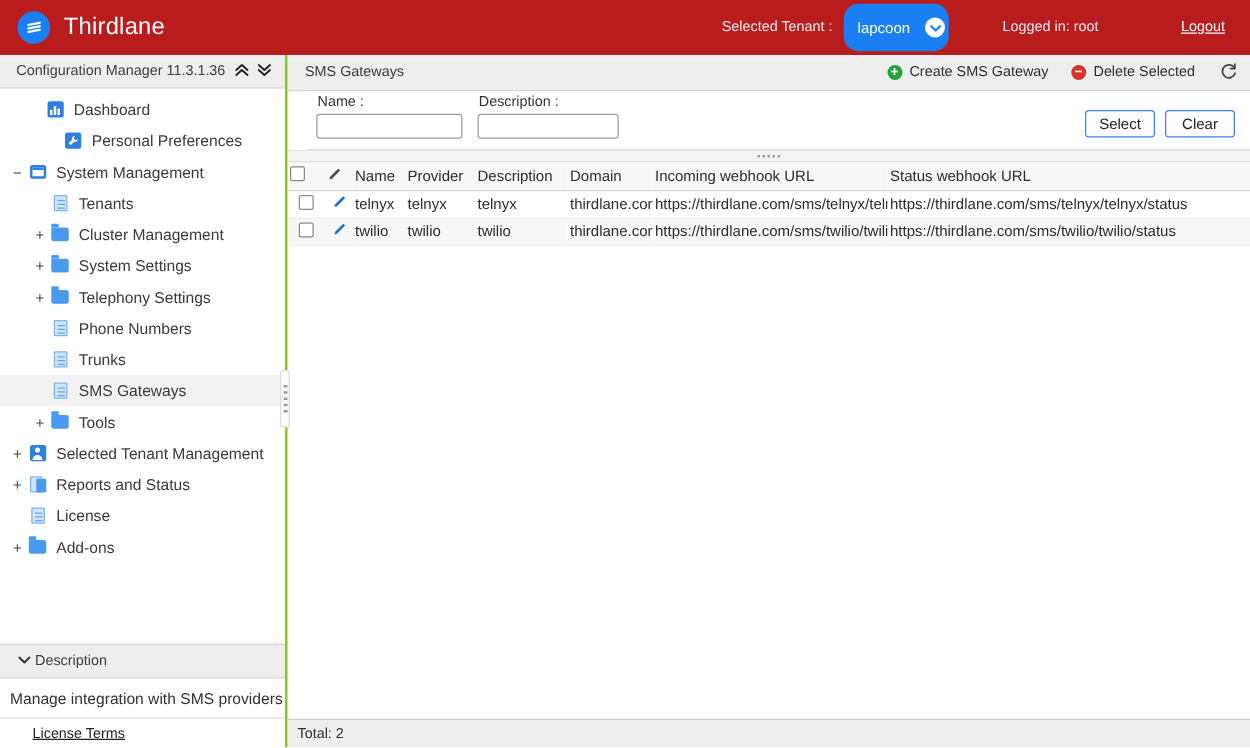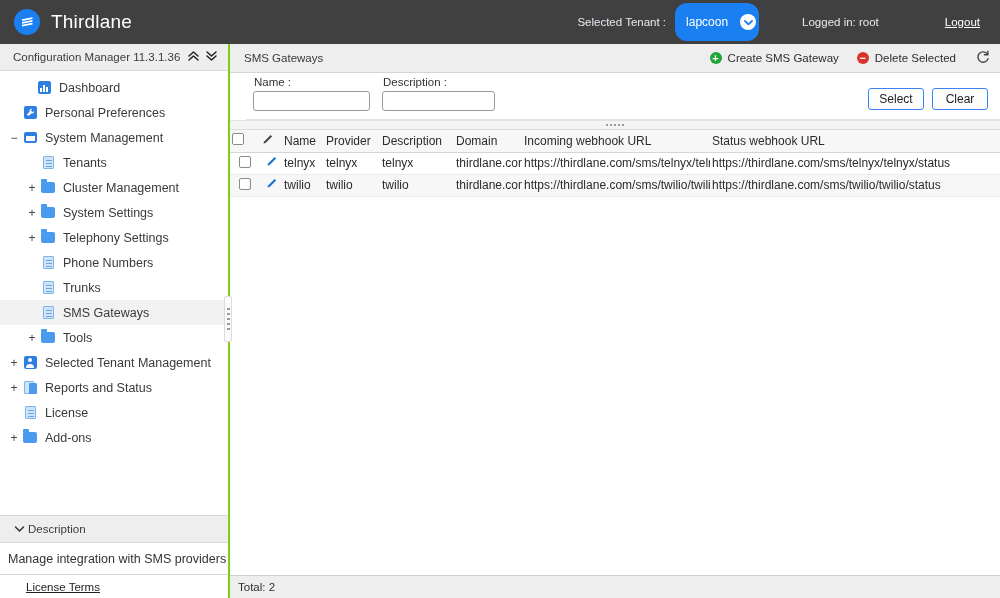--- a/index.html
+++ b/index.html
@@ -10,21 +10,21 @@
     font-family: "Liberation Sans", sans-serif;
     font-size: 12px;
     color: #333;
     background: #ffffff;
   }
   #app { position: relative; width: 1000px; height: 598px; display: flex; flex-direction: column; }
 
   
   .header {
     height: 44px; flex: 0 0 44px;
-    background: #404040;
+    background: #b91c1c;
     display: flex; align-items: center;
     padding: 0 14px;
     color: #ffffff;
   }
   .brand { display: flex; align-items: center; gap: 11px; }
   .brand-logo {
     width: 26px; height: 26px; border-radius: 50%;
     background: #1a7ff0;
     display: flex; align-items: center; justify-content: center;
   }
@@ -291,21 +291,21 @@
             <span class="tw"></span>
             <span class="tree-ico">
               <span class="ic ic-sq">
                 <i style="height:4px"></i>
                 <i style="height:7px"></i>
                 <i style="height:5px"></i>
               </span>
             </span>
             <span class="tree-lbl">Dashboard</span>
           </div>
-          <div class="tree-item" style="padding-left: 6px;">
+          <div class="tree-item" style="padding-left: 6px; justify-content: center;">
             <span class="tw"></span>
             <span class="tree-ico">
               <span class="ic ic-sq" style="padding:0;align-items:center;justify-content:center">
                 <svg width="9" height="9" viewBox="0 0 9 9">
                   <path d="M6.2 0.9 a2.2 2.2 0 0 0-2.6 2.9 L0.9 6.5 l1.6 1.6 L5.2 5.4 A2.2 2.2 0 0 0 8.1 2.8 L6.6 4.3 L4.7 2.4 Z" fill="#fff"></path>
                 </svg>
               </span>
             </span>
             <span class="tree-lbl">Personal Preferences</span>
           </div>

